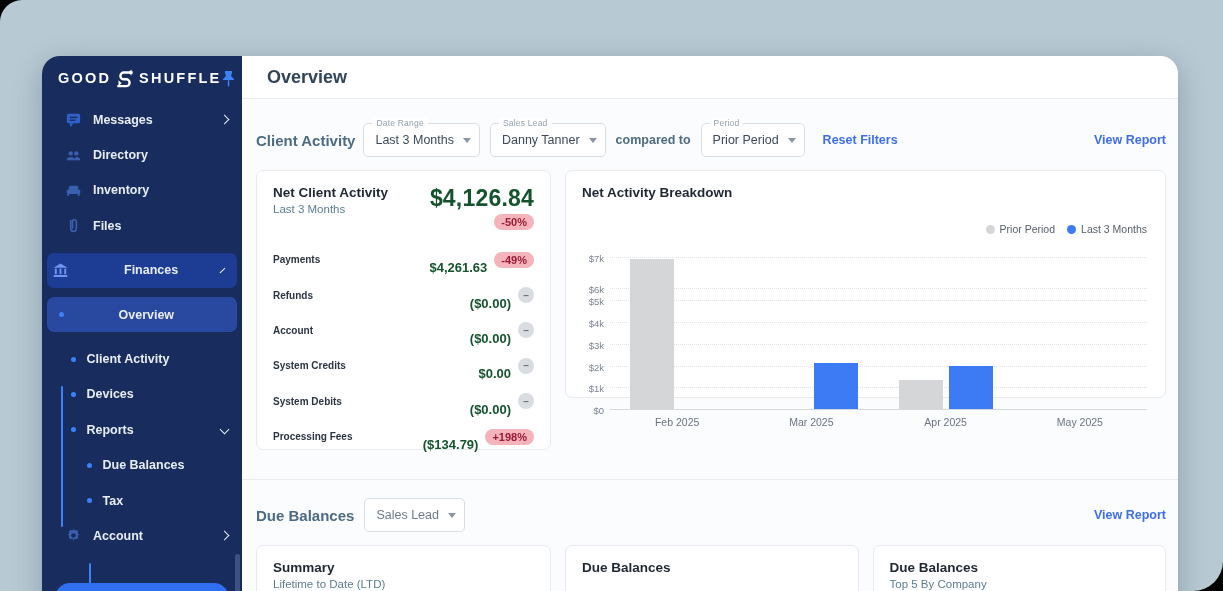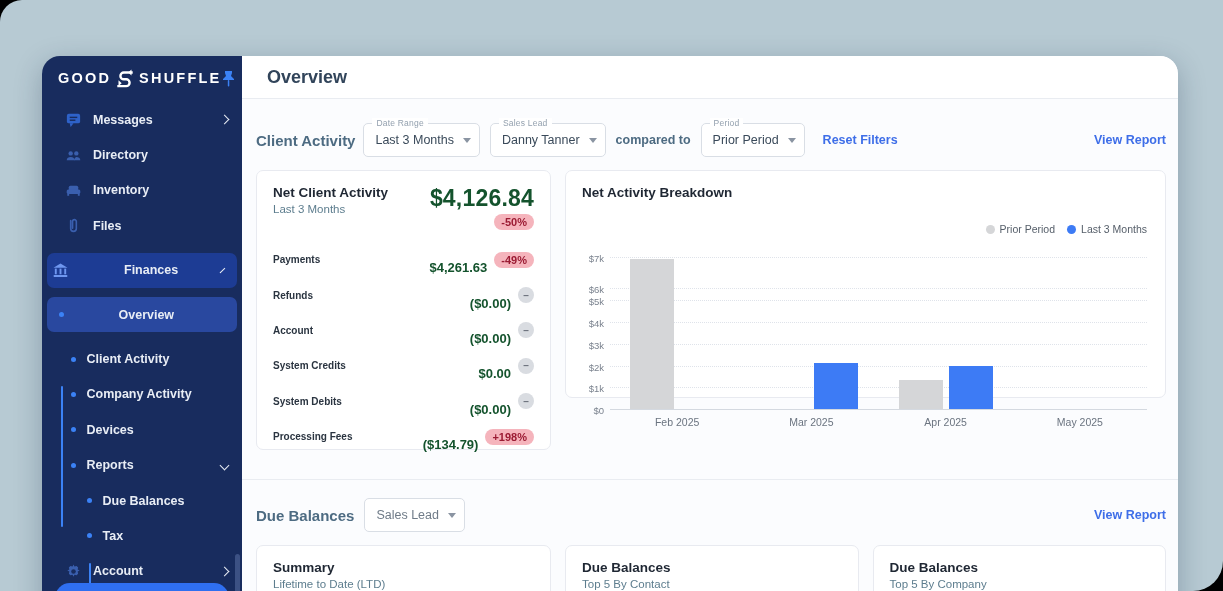--- a/index.html
+++ b/index.html
@@ -193,24 +193,20 @@
         <div class="nav-row lvl1 hl hl-overview">
           <span class="dot"></span>
           <span class="nav-label">Overview</span>
         </div>
 
         <div class="nav-row lvl1">
           <span class="dot"></span>
           <span class="nav-label">Client Activity</span>
         </div>
 
-        <div class="nav-row lvl1">
-          <span class="dot"></span>
-          <span class="nav-label">Company Activity</span>
-        </div>
 
         <div class="nav-row lvl1">
           <span class="dot"></span>
           <span class="nav-label">Devices</span>
         </div>
 
         <div class="nav-row lvl1">
           <span class="dot"></span>
           <span class="nav-label">Reports</span>
           <span class="chev chev-down"></span>
@@ -414,21 +410,20 @@
           <span class="link push-right">View Report</span>
         </div>
 
         <div class="db-cards">
           <div class="card db-card db-card-1">
             <div class="card-title">Summary</div>
             <div class="card-sub">Lifetime to Date (LTD)</div>
           </div>
           <div class="card db-card db-card-2">
             <div class="card-title">Due Balances</div>
-            <div class="card-sub">Top 5 By Contact</div>
           </div>
           <div class="card db-card db-card-3">
             <div class="card-title">Due Balances</div>
             <div class="card-sub">Top 5 By Company</div>
           </div>
         </div>
 
       </div>
     </section>
   </div>

